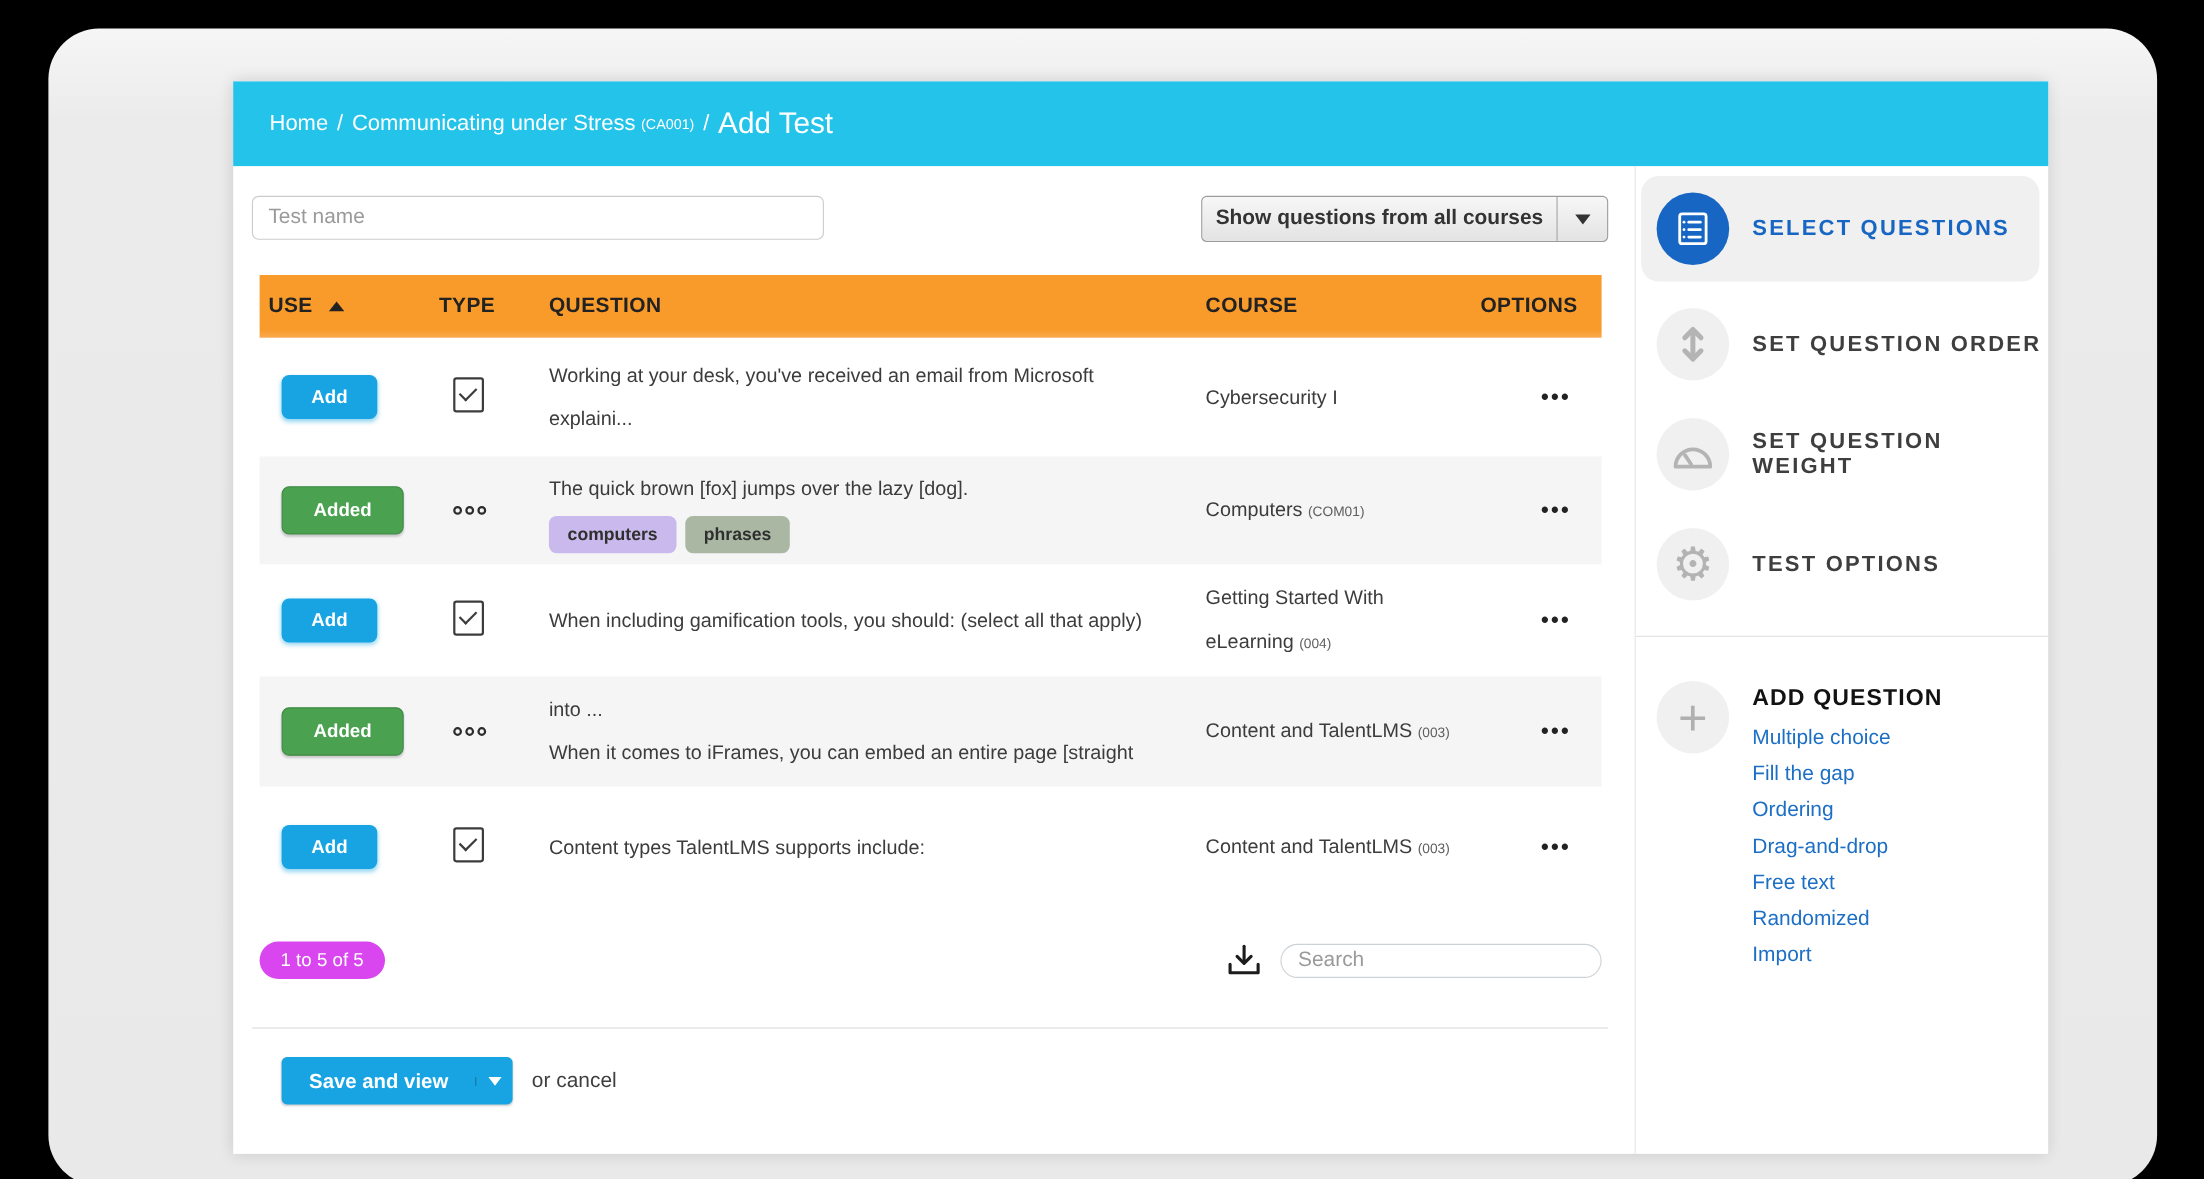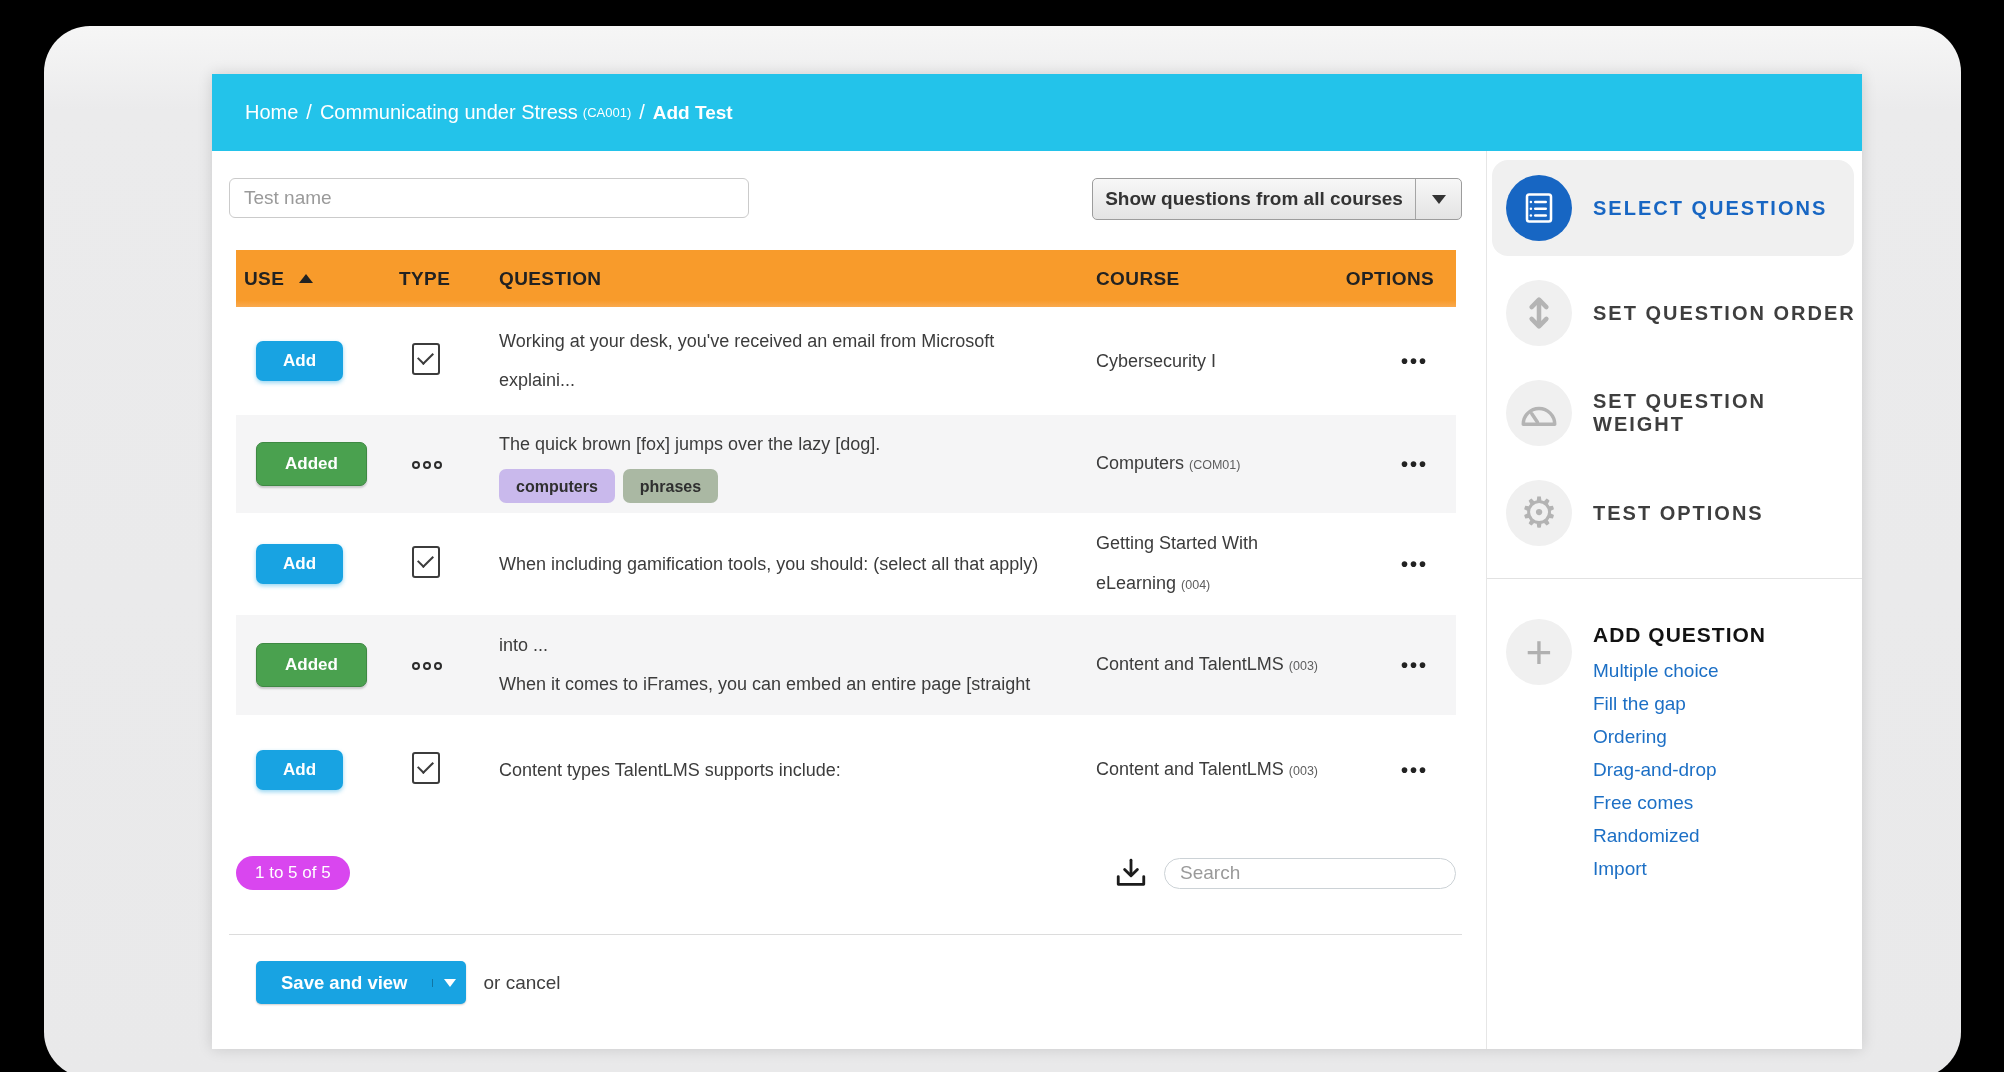--- a/index.html
+++ b/index.html
@@ -10,21 +10,21 @@
             border-radius:46px; background:linear-gradient(180deg,#f6f6f6 0%,#ebebec 8%,#e9e9ea 100%);margin-top:16px; }
   .app { position:absolute; left:168px; top:48px; width:1650px; height:975px;
          background:#fff; box-shadow:0 0 14px rgba(0,0,0,0.14); display:flex; flex-direction:column; }
 
   
   .topbar { height:77px; background:#23c3ea; display:flex; align-items:center; padding-left:33px;
             color:#fff; font-size:20px; flex:0 0 auto; }
   .topbar .sep { margin:0 8px; }
   .topbar a { color:#fff; text-decoration:none; cursor:pointer; }
   .topbar .code { font-size:13px; margin-left:5px; }
-  .topbar .current { font-weight:bold; font-size:19px; }
+  .topbar .current { font-weight:normal; font-size:27px; }
 
   .content { flex:1; display:flex; min-height:0; }
   .main { width:1274px; flex:0 0 auto; }
   .sidebar { flex:1; border-left:1px solid #e6e6e6; }
 
   
   .filter-row { display:flex; justify-content:space-between; margin:27px 24px 0 17px; }
   .testname { width:520px; height:40px; border:1px solid #cbcbcb; border-radius:6px;
               padding:0 14px; font-size:19px; color:#444; outline:none;
               font-family:"Liberation Sans","DejaVu Sans",sans-serif; }
@@ -320,21 +320,21 @@
             <span class="circle circle-gray">
               <span class="plus-glyph">+</span>
             </span>
             <div>
               <div class="aq-title">ADD QUESTION</div>
               <div class="aq-links">
                 <a class="aq-link">Multiple choice</a>
                 <a class="aq-link">Fill the gap</a>
                 <a class="aq-link">Ordering</a>
                 <a class="aq-link">Drag-and-drop</a>
-                <a class="aq-link">Free comes</a>
+                <a class="aq-link">Free text</a>
                 <a class="aq-link">Randomized</a>
                 <a class="aq-link">Import</a>
               </div>
             </div>
           </div>
 
         </div>
       </div>
     </div>
   </div>

